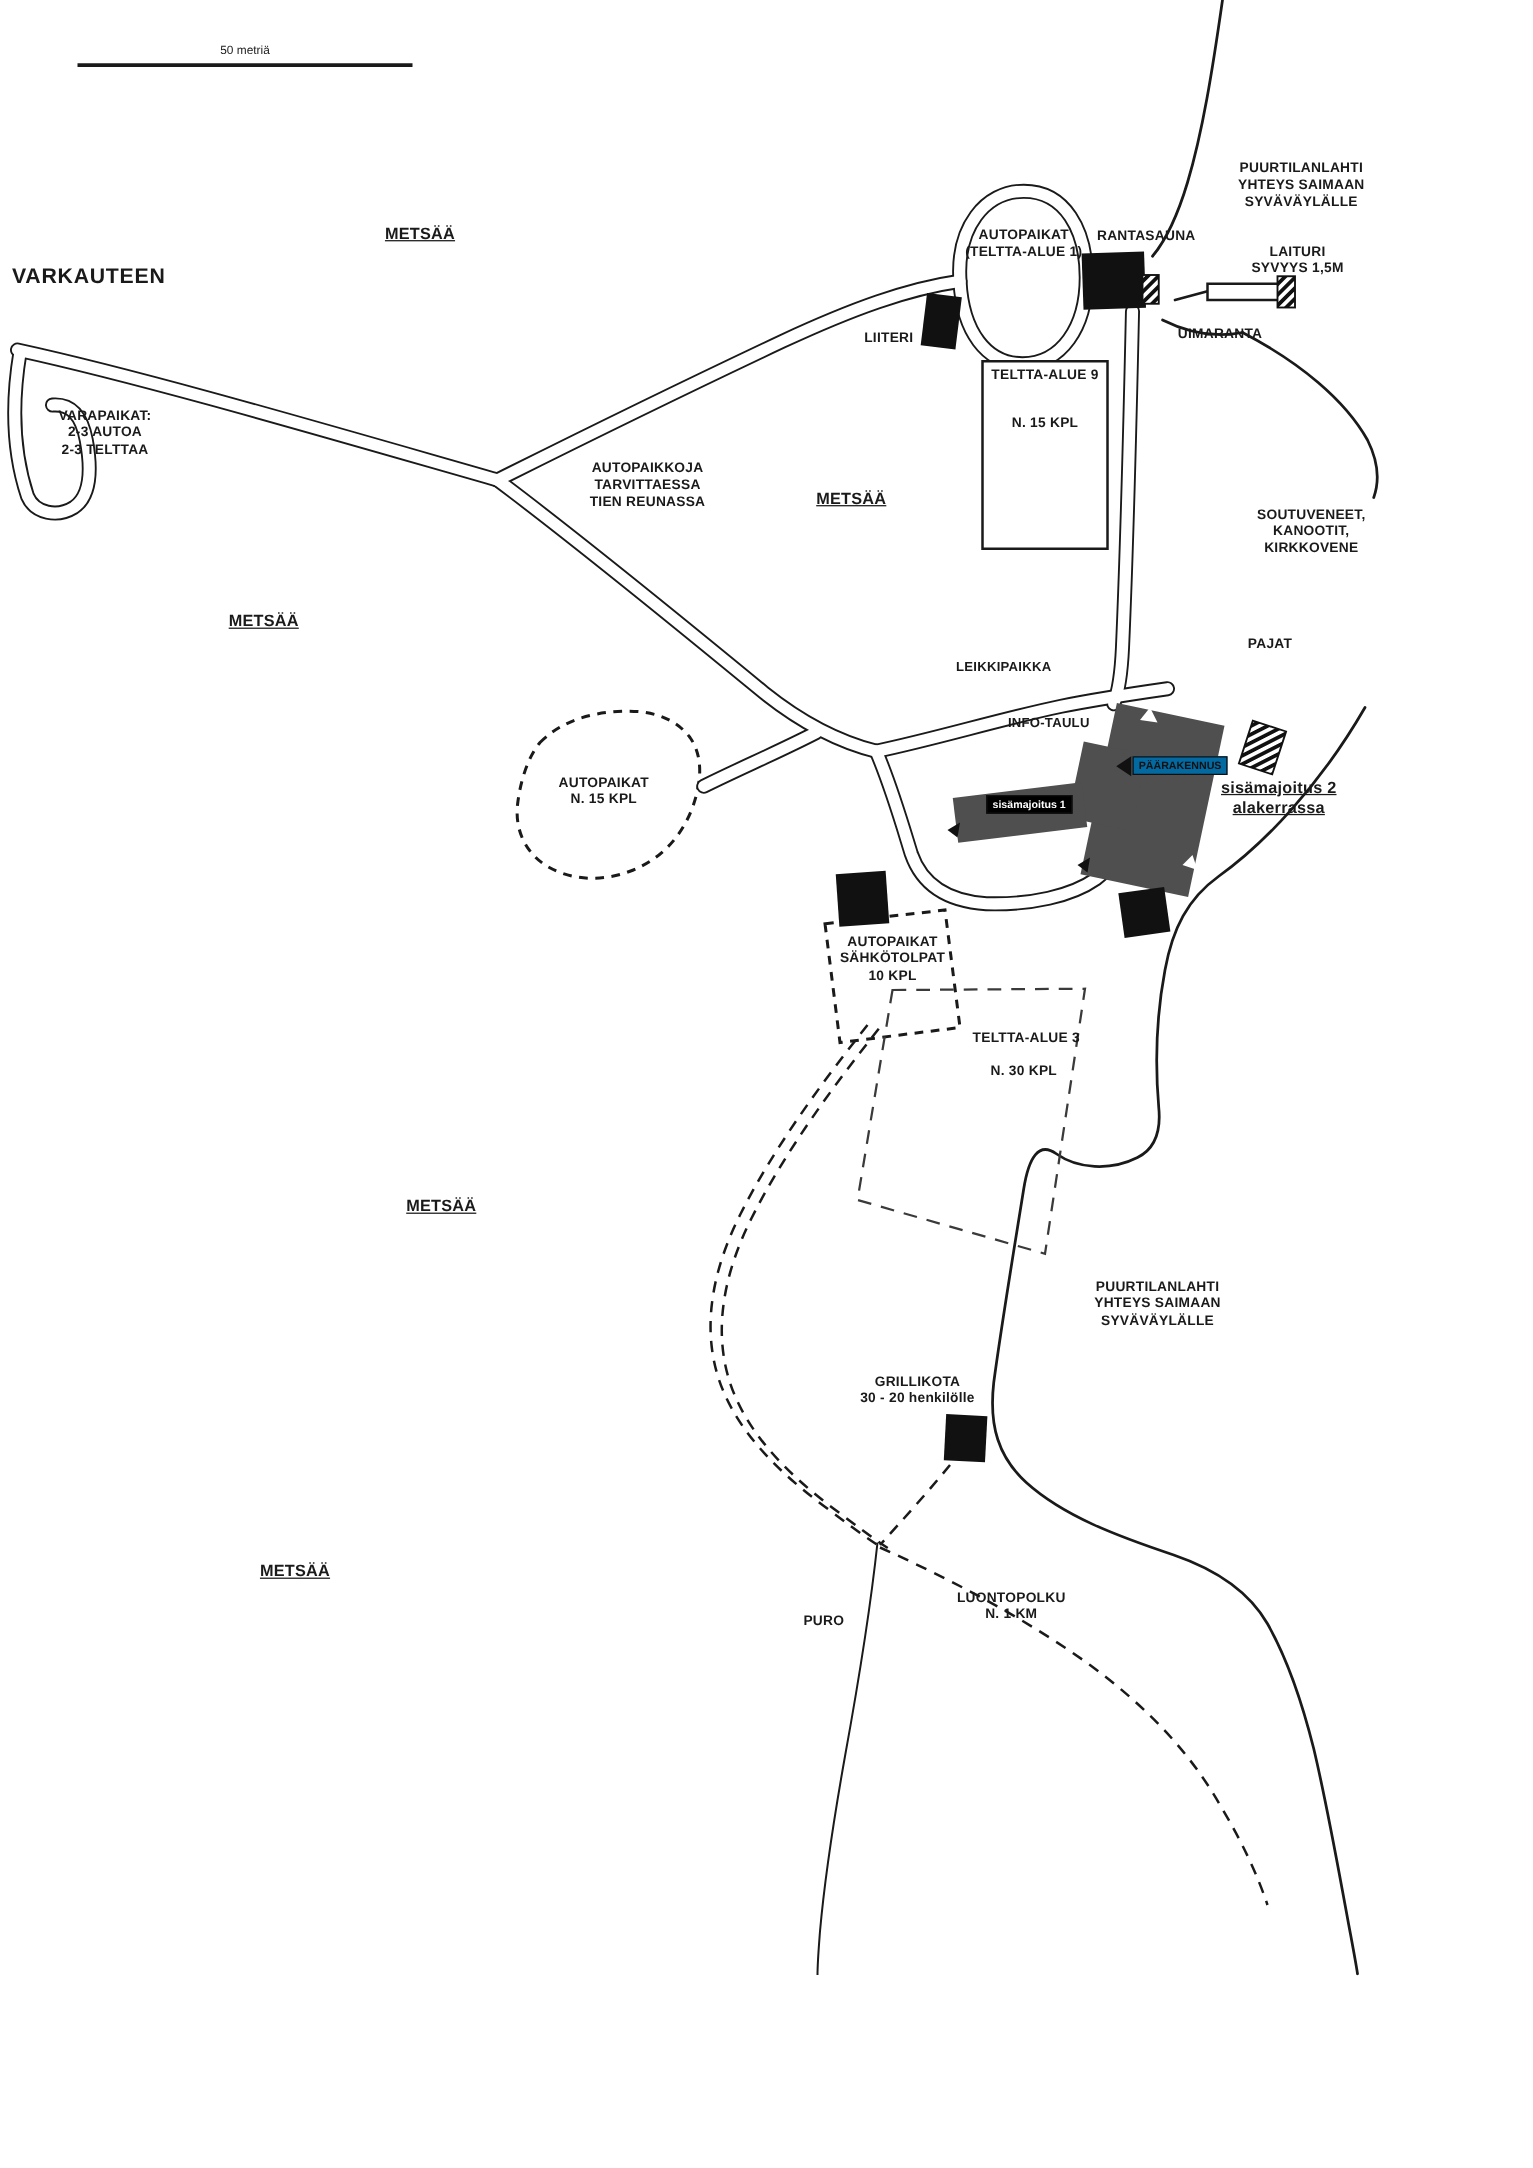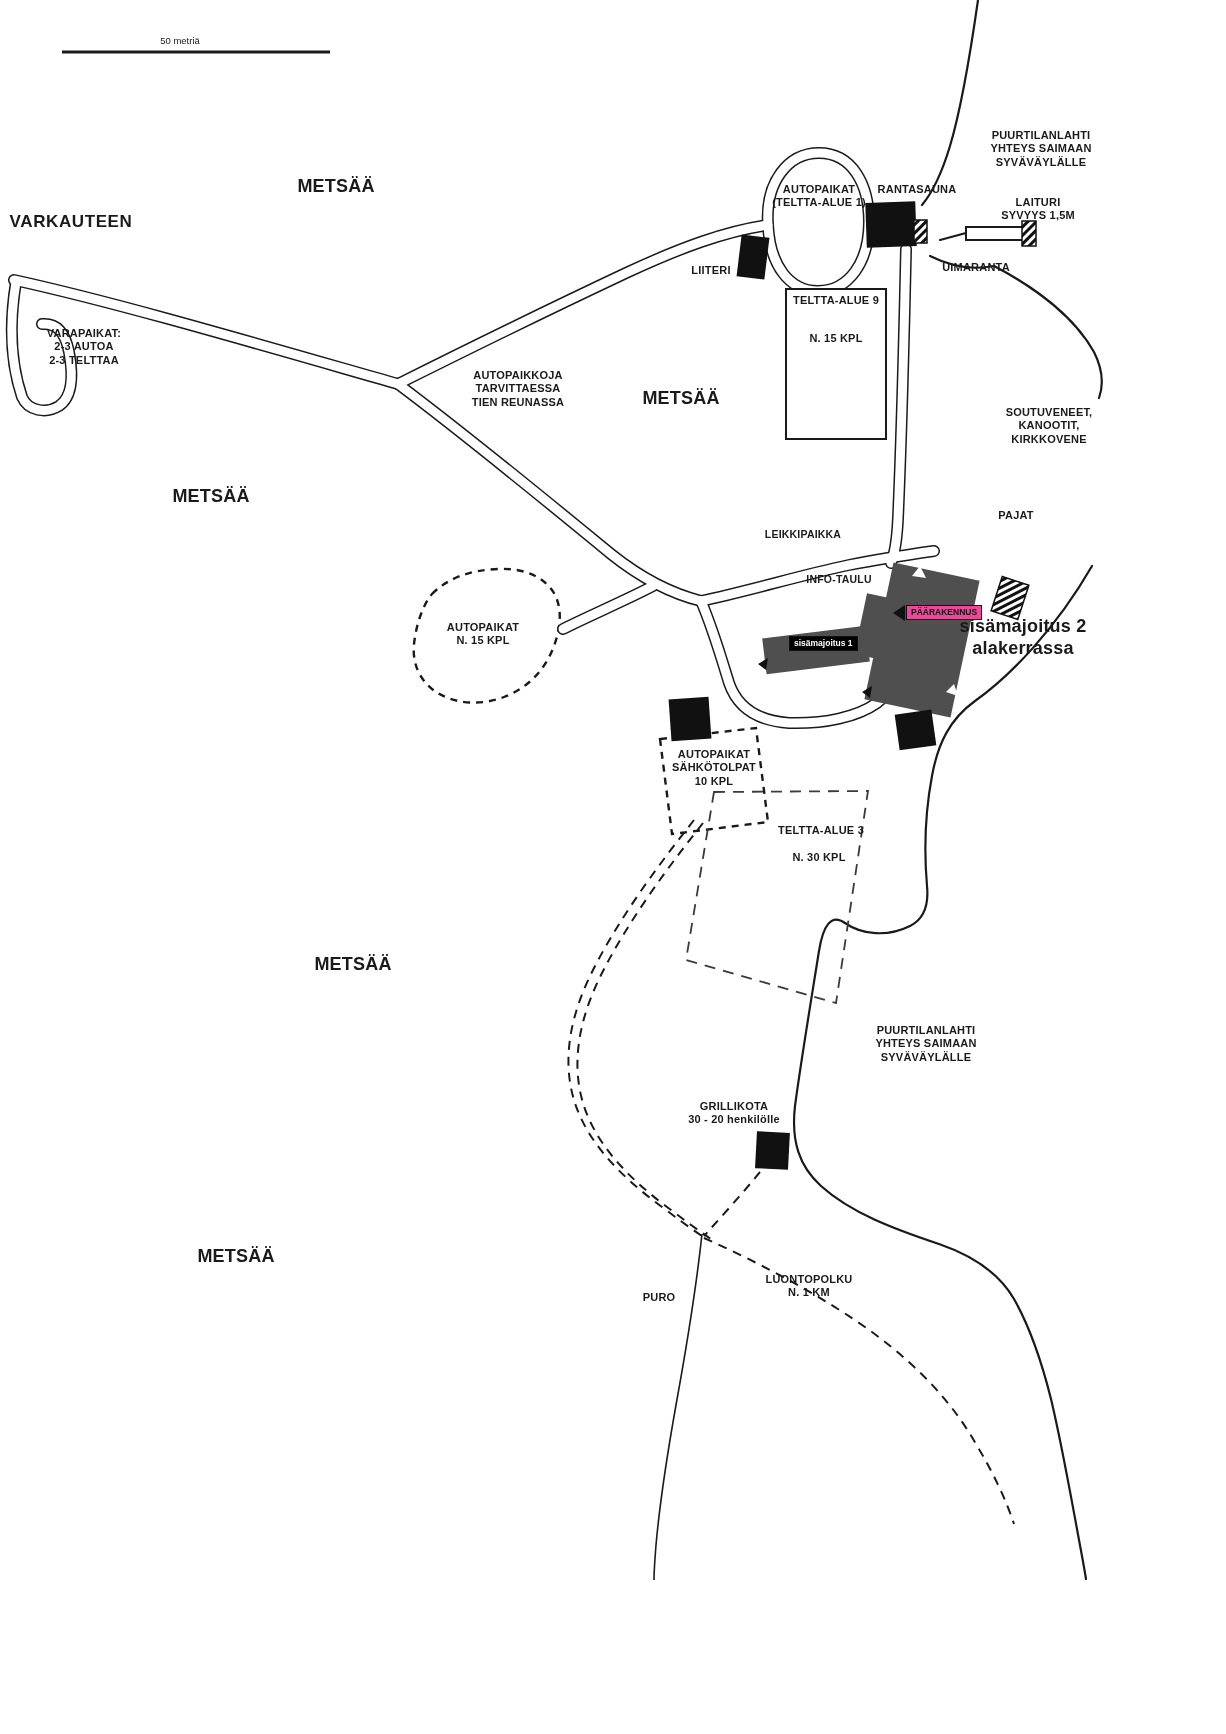--- a/index.html
+++ b/index.html
@@ -29,30 +29,30 @@
 
   
   .lbl{
     position:absolute;
     transform:translate(-50%,-50%);
     font-size:11px;font-weight:bold;
     text-align:center;line-height:1.22;
     white-space:pre-line;letter-spacing:.2px;
     color:#1a1a1a;
   }
-  .lbl-lg{font-size:18px;}
+  .lbl-lg{font-size:13px;text-decoration:underline;}
   .lbl-title{font-size:17px;font-weight:600;letter-spacing:.6px;}
   .lbl-sm{font-size:10.5px;}
   .lbl-tiny{font-size:9.5px;font-weight:normal;letter-spacing:0;}
   .tagbox{
     position:absolute;
     font-size:8.5px;font-weight:bold;line-height:1;
     padding:2px 4px;white-space:nowrap;
   }
-  .tagbox-white{background:#ec4899;border:1.5px solid #111;color:#111;}
+  .tagbox-white{background:#0369a1;border:1.5px solid #111;color:#111;}
   .tagbox-black{background:#000000;color:#fff;border:1px solid #111;}
 </style>
 </head>
 <body>
 
 <div id="map-root">
 
   <svg width="1226" height="1734" viewBox="0 0 1226 1734" xmlns="http://www.w3.org/2000/svg" xmlns:xlink="http://www.w3.org/1999/xlink">
     <defs>
       <pattern id="hatch" width="6" height="6" patternUnits="userSpaceOnUse" patternTransform="rotate(45)">
@@ -147,21 +147,21 @@
 
     <g>
       <line class="shore" x1="940" y1="240" x2="966" y2="233"></line>
       <rect class="bld-outline" x="966" y="227" width="58" height="13"></rect>
       <rect x="1022" y="221" width="14" height="25" fill="url(#hatch)" stroke="#111" stroke-width="1.5"></rect>
     </g>
 
     <line class="scaleline" x1="62" y1="52" x2="330" y2="52"></line>
   </svg>
 
-  <div class="lbl lbl-tiny" style="left:180px;top:41px">50 metriä</div>
+  <div class="lbl lbl-tiny" style="left:196px;top:41px">50 metriä</div>
 
   <div class="lbl lbl-title" style="left:71px;top:222px">VARKAUTEEN</div>
 
   <div class="lbl lbl-lg" style="left:336px;top:187px">METSÄÄ</div>
   <div class="lbl lbl-lg" style="left:211px;top:497px">METSÄÄ</div>
   <div class="lbl lbl-lg" style="left:681px;top:399px">METSÄÄ</div>
   <div class="lbl lbl-lg" style="left:353px;top:965px">METSÄÄ</div>
   <div class="lbl lbl-lg" style="left:236px;top:1257px">METSÄÄ</div>
 
   <div class="lbl" style="left:84px;top:347px">VARAPAIKAT:

